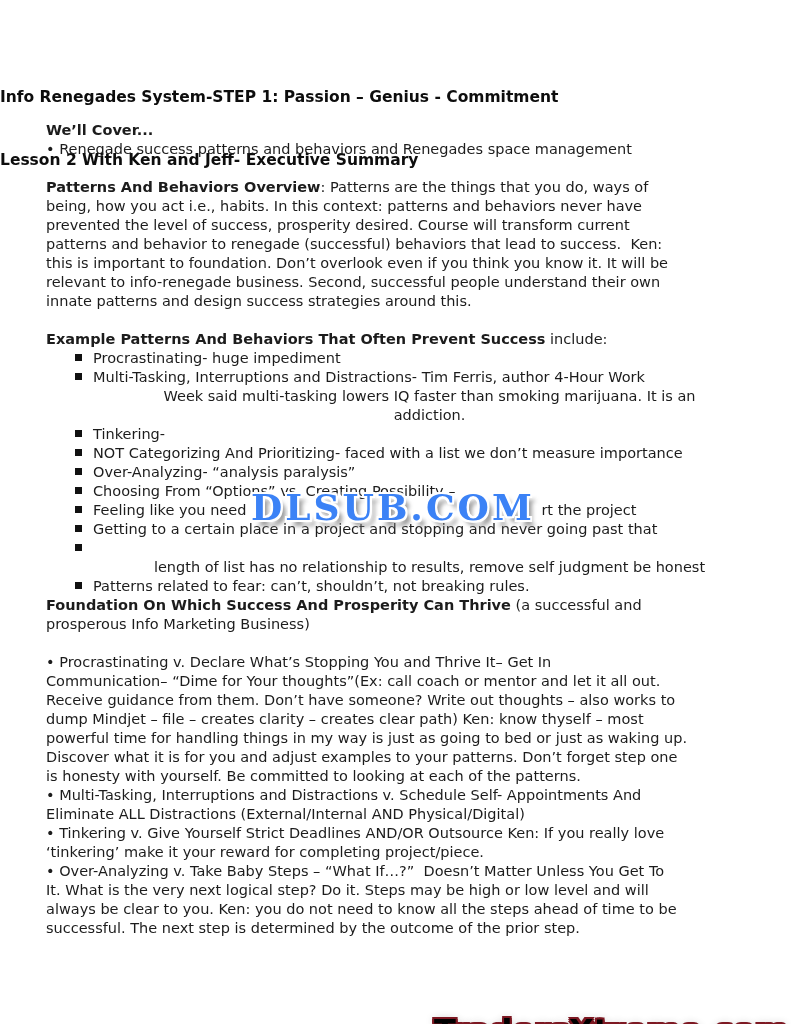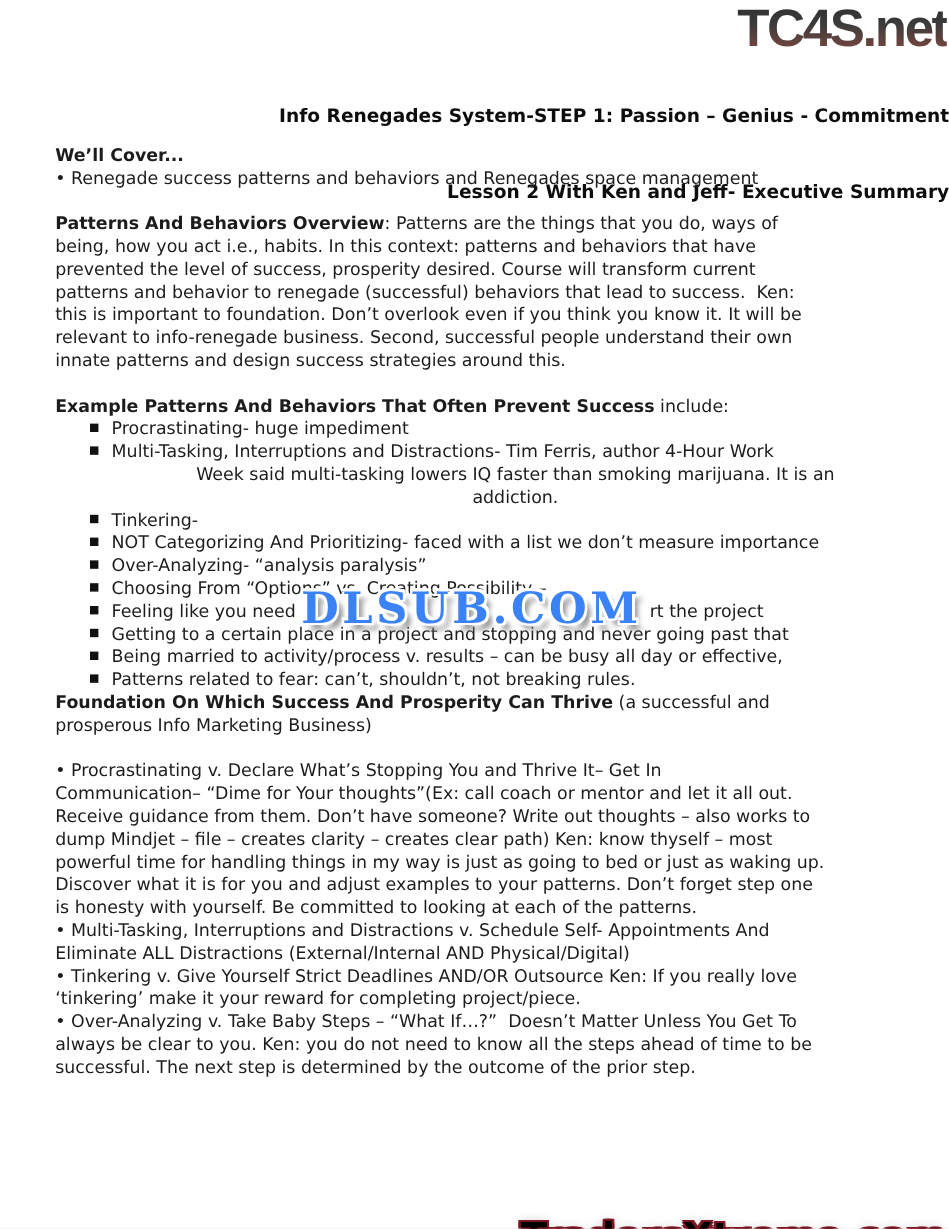--- a/index.html
+++ b/index.html
@@ -13,21 +13,21 @@
     position:absolute; top:0px; right:2px;
     font-family:"Liberation Sans", sans-serif;
     font-weight:bold; font-size:44px; letter-spacing:-2px; line-height:48px;
     background:linear-gradient(180deg,#2d2d2d 0%,#3c3c3c 42%,#6e453f 80%,#8d675d 100%);
     -webkit-background-clip:text; background-clip:text;
     -webkit-text-fill-color:transparent; color:#4a3a38;
   }
   
   .title {
     position:absolute; top:45px; left:0; width:100%;
-    text-align:right; font-weight:bold; font-size:15.5px; line-height:21px;
+    text-align:left; font-weight:bold; font-size:15.5px; line-height:21px;
     color:#0d0d0d; white-space:pre;
   }
   
   .doc-body { position:absolute; left:46px; top:121px; width:720px; }
   .ln { height:19px; line-height:19px; font-size:14.5px; white-space:pre; }
   .ln .b { font-weight:bold; }
   .ln.blank { }
   .ln.sq { padding-left:29px; }
   .ln.sqc { padding-left:47px;text-align:center; }
   .sqmark {
@@ -59,67 +59,68 @@
       0 0 9px rgba(185,185,185,0.95);
     z-index:5;
     margin-top:31px;
   }
 </style>
 </head>
 <body>
 
 <div class="page">
 
-  <div class="tc4s">TC4S.net</div>
 
   <div class="title">
     <div>Info Renegades System-STEP 1: Passion – Genius - Commitment</div>
     <div>Lesson 2 With Ken and Jeff- Executive Summary</div>
   </div>
 
   <div class="doc-body">
       <div class="ln h"><span class="b">We’ll Cover...</span></div>
       <div class="ln p"><span>• Renegade success patterns and behaviors and Renegades space management</span></div>
       <div class="ln blank"></div>
       <div class="ln p"><span class="b">Patterns And Behaviors Overview</span><span>: Patterns are the things that you do, ways of</span></div>
-      <div class="ln p"><span>being, how you act i.e., habits. In this context: patterns and behaviors that have</span></div>
+      <div class="ln p"><span>being, how you act i.e., habits. In this context: patterns and behaviors never have</span></div>
       <div class="ln p"><span>prevented the level of success, prosperity desired. Course will transform current</span></div>
       <div class="ln p"><span>patterns and behavior to renegade (successful) behaviors that lead to success.  Ken:</span></div>
       <div class="ln p"><span>this is important to foundation. Don’t overlook even if you think you know it. It will be</span></div>
       <div class="ln p"><span>relevant to info-renegade business. Second, successful people understand their own</span></div>
       <div class="ln p"><span>innate patterns and design success strategies around this.</span></div>
       <div class="ln blank"></div>
       <div class="ln p"><span class="b">Example Patterns And Behaviors That Often Prevent Success</span><span> include:</span></div>
       <div class="ln sq"><span class="sqmark"></span><span>Procrastinating- huge impediment</span></div>
       <div class="ln sq"><span class="sqmark"></span><span>Multi-Tasking, Interruptions and Distractions- Tim Ferris, author 4-Hour Work</span></div>
       <div class="ln sqc"><span>Week said multi-tasking lowers IQ faster than smoking marijuana. It is an</span></div>
       <div class="ln sqc"><span>addiction.</span></div>
       <div class="ln sq"><span class="sqmark"></span><span>Tinkering-</span></div>
       <div class="ln sq"><span class="sqmark"></span><span>NOT Categorizing And Prioritizing- faced with a list we don’t measure importance</span></div>
       <div class="ln sq"><span class="sqmark"></span><span>Over-Analyzing- “analysis paralysis”</span></div>
       <div class="ln sq"><span class="sqmark"></span><span>Choosing From “Options” vs. Creating Possibility –</span></div>
       <div class="ln sq"><span class="sqmark"></span><span>Feeling like you need</span><span class="gap" style="width: 295px;"></span><span>rt the project</span></div>
       <div class="ln sq"><span class="sqmark"></span><span>Getting to a certain place in a project and stopping and never going past that</span></div>
-      <div class="ln sq"><span class="sqmark"></span><span>Being married to activity/process v. results – can be busy all day or effective,</span></div>
+      <div class="ln sq"><span class="sqmark"></span></div>
+      <div class="ln sqc"><span>length of list has no relationship to results, remove self judgment be honest</span></div>
       <div class="ln sq"><span class="sqmark"></span><span>Patterns related to fear: can’t, shouldn’t, not breaking rules.</span></div>
       <div class="ln p"><span class="b">Foundation On Which Success And Prosperity Can Thrive</span><span> (a successful and</span></div>
       <div class="ln p"><span>prosperous Info Marketing Business)</span></div>
       <div class="ln blank"></div>
       <div class="ln p"><span>• Procrastinating v. Declare What’s Stopping You and Thrive It– Get In</span></div>
       <div class="ln p"><span>Communication– “Dime for Your thoughts”(Ex: call coach or mentor and let it all out.</span></div>
       <div class="ln p"><span>Receive guidance from them. Don’t have someone? Write out thoughts – also works to</span></div>
       <div class="ln p"><span>dump Mindjet – file – creates clarity – creates clear path) Ken: know thyself – most</span></div>
       <div class="ln p"><span>powerful time for handling things in my way is just as going to bed or just as waking up.</span></div>
       <div class="ln p"><span>Discover what it is for you and adjust examples to your patterns. Don’t forget step one</span></div>
       <div class="ln p"><span>is honesty with yourself. Be committed to looking at each of the patterns.</span></div>
       <div class="ln p"><span>• Multi-Tasking, Interruptions and Distractions v. Schedule Self- Appointments And</span></div>
       <div class="ln p"><span>Eliminate ALL Distractions (External/Internal AND Physical/Digital)</span></div>
       <div class="ln p"><span>• Tinkering v. Give Yourself Strict Deadlines AND/OR Outsource Ken: If you really love</span></div>
       <div class="ln p"><span>‘tinkering’ make it your reward for completing project/piece.</span></div>
       <div class="ln p"><span>• Over-Analyzing v. Take Baby Steps – “What If…?”  Doesn’t Matter Unless You Get To</span></div>
+      <div class="ln p"><span>It. What is the very next logical step? Do it. Steps may be high or low level and will</span></div>
       <div class="ln p"><span>always be clear to you. Ken: you do not need to know all the steps ahead of time to be</span></div>
       <div class="ln p"><span>successful. The next step is determined by the outcome of the prior step.</span></div>
     </div>
 
   <div class="dlsub">DLSUB.COM</div>
 
   <div class="traders">TradersXtreme.com</div>
 
 </div>
 

